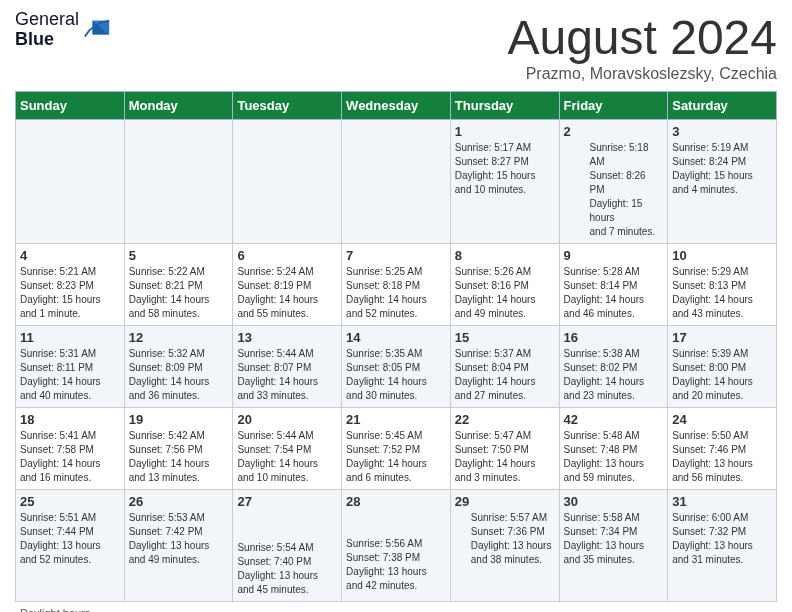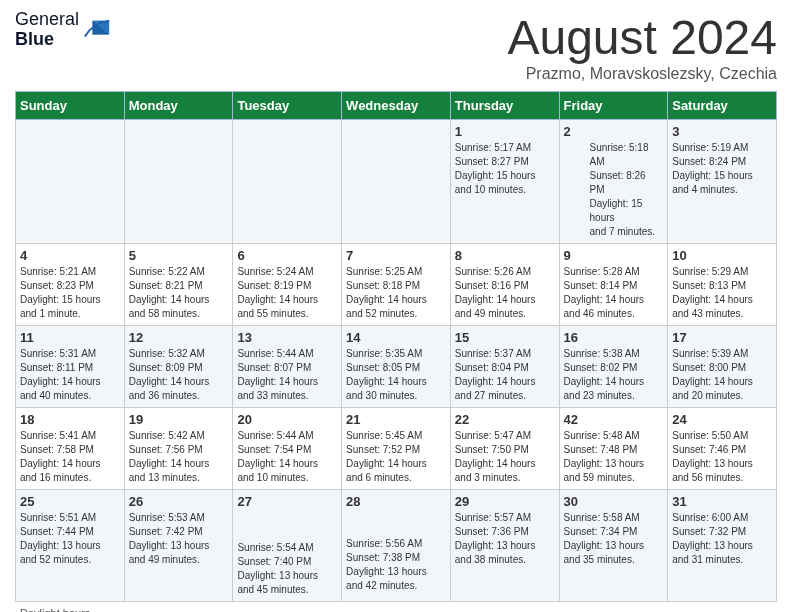--- a/index.html
+++ b/index.html
@@ -266,21 +266,21 @@
           </td>
           <td>
             <div class="day-num">28</div>
             <div class="day-info" style="white-space: pre-line; margin-top: 28px;">Sunrise: 5:56 AM
 Sunset: 7:38 PM
 Daylight: 13 hours
 and 42 minutes.</div>
           </td>
           <td>
             <div class="day-num">29</div>
-            <div class="day-info" style="white-space: pre-line;">Sunrise: 5:57 AM
+            <div class="day-info" style="white-space: pre-line; margin-left: 16px;">Sunrise: 5:57 AM
 Sunset: 7:36 PM
 Daylight: 13 hours
 and 38 minutes.</div>
           </td>
           <td>
             <div class="day-num">30</div>
             <div class="day-info" style="white-space: pre-line;">Sunrise: 5:58 AM
 Sunset: 7:34 PM
 Daylight: 13 hours
 and 35 minutes.</div>

